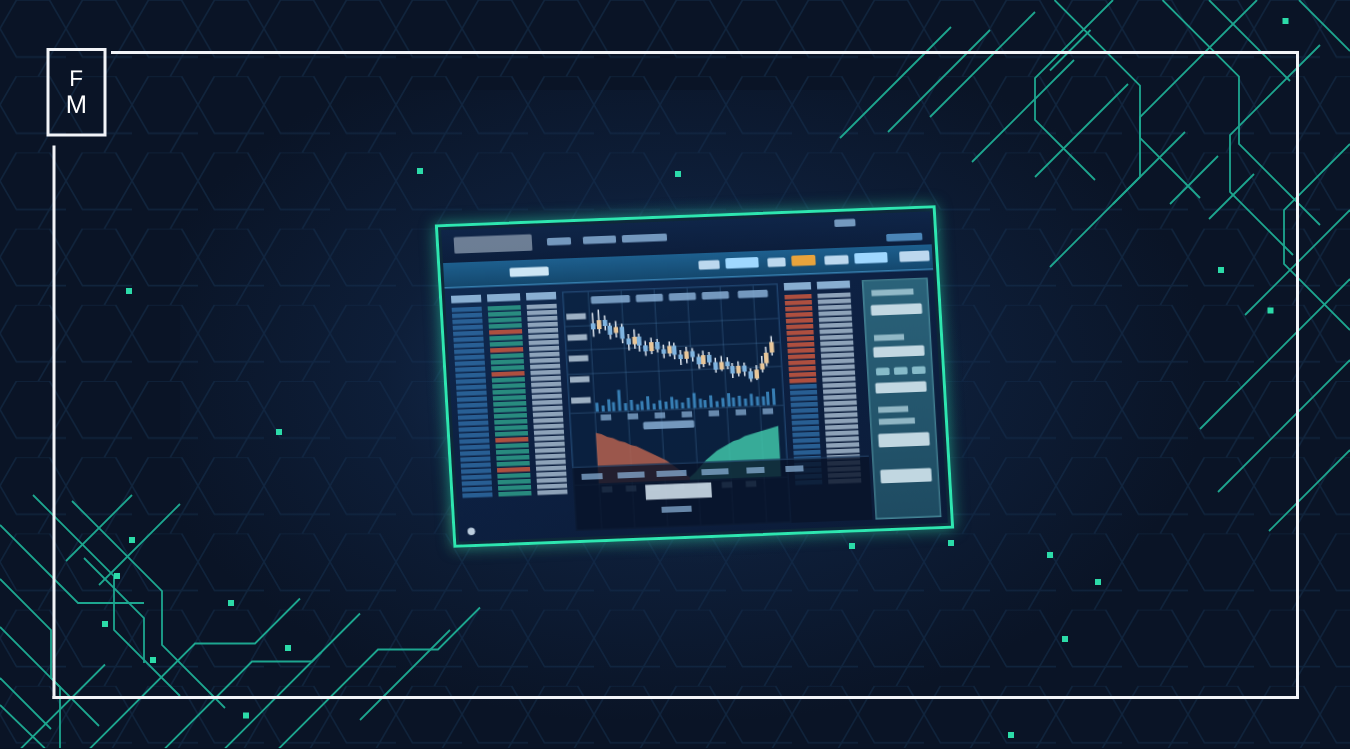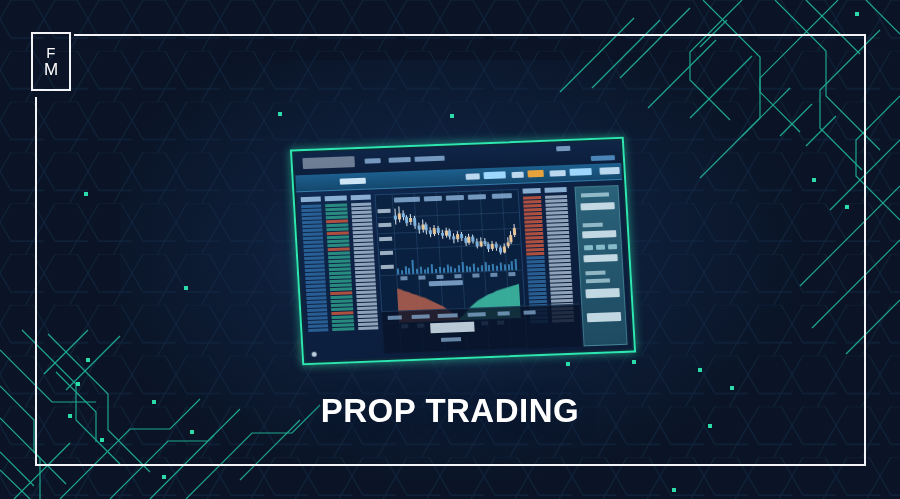--- a/index.html
+++ b/index.html
@@ -692,15 +692,14 @@
   <div class="frame-line" id="frame-top"></div>
   <div class="frame-line" id="frame-right"></div>
   <div class="frame-line" id="frame-bottom"></div>
   <div class="frame-line" id="frame-left"></div>
 
   <div id="logo-box">
     <span class="l1">F</span>
     <span class="l2">M</span>
   </div>
 
-  <div id="headline">PROP TRADING</div>
 
 </div>
 
 </body></html>

